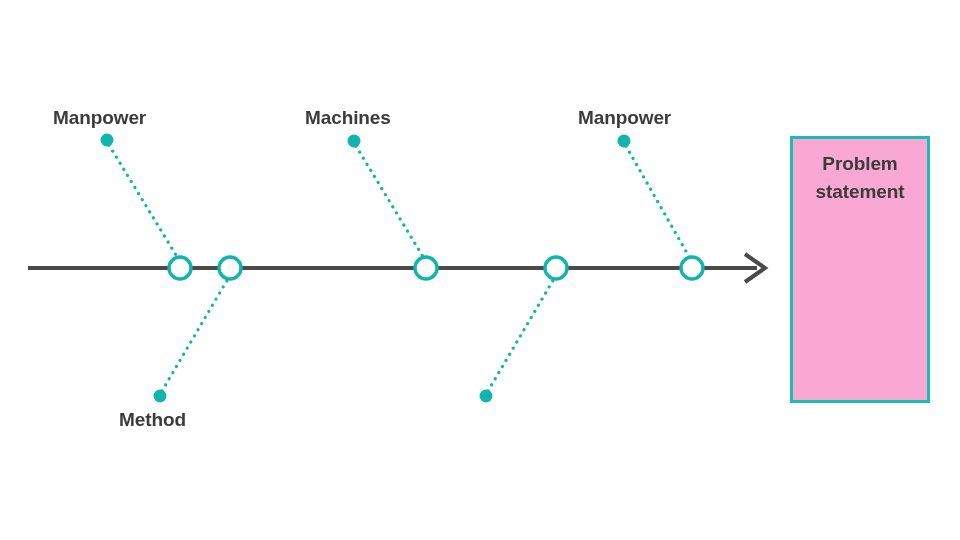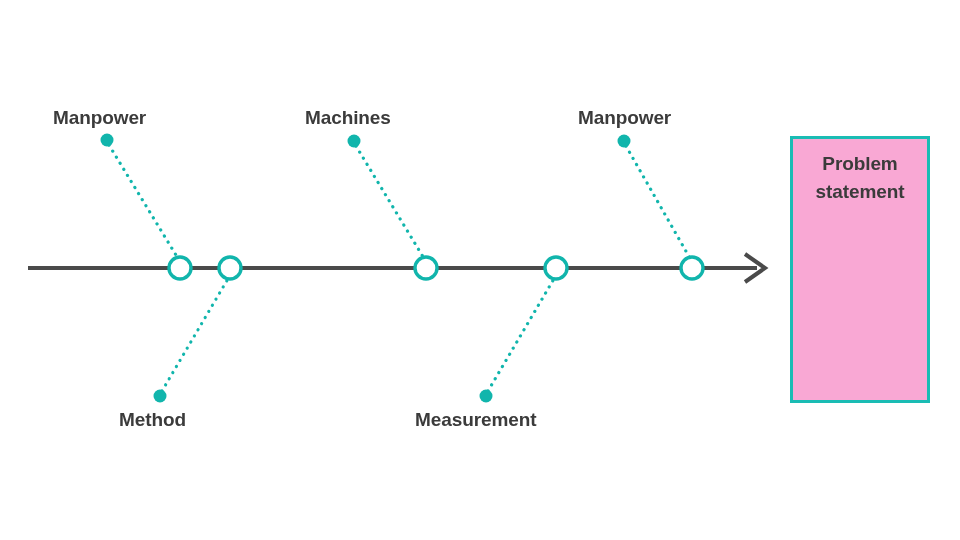--- a/index.html
+++ b/index.html
@@ -100,21 +100,20 @@
   </svg>
 
   <div class="cat-label" style="left:53px; top:107px;">Manpower</div>
 
   <div class="cat-label" style="left:305px; top:107px;text-align:center;">Machines</div>
 
   <div class="cat-label" style="left:578px; top:107px;">Manpower</div>
 
   <div class="cat-label" style="left:119px; top:409px;">Method</div>
 
-  <div class="cat-label" style="left:415px; top:409px;">Measurement</div>
 
   <div class="problem-box">
     <div class="problem-text">
       <span>Problem</span><br>
       <span>statement</span>
     </div>
   </div>
 
 </div>
 

